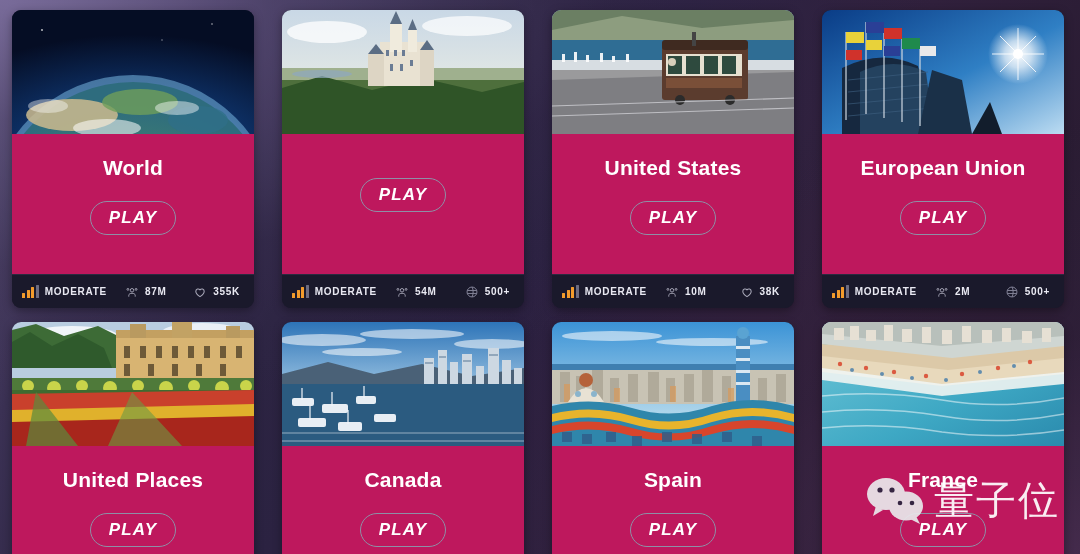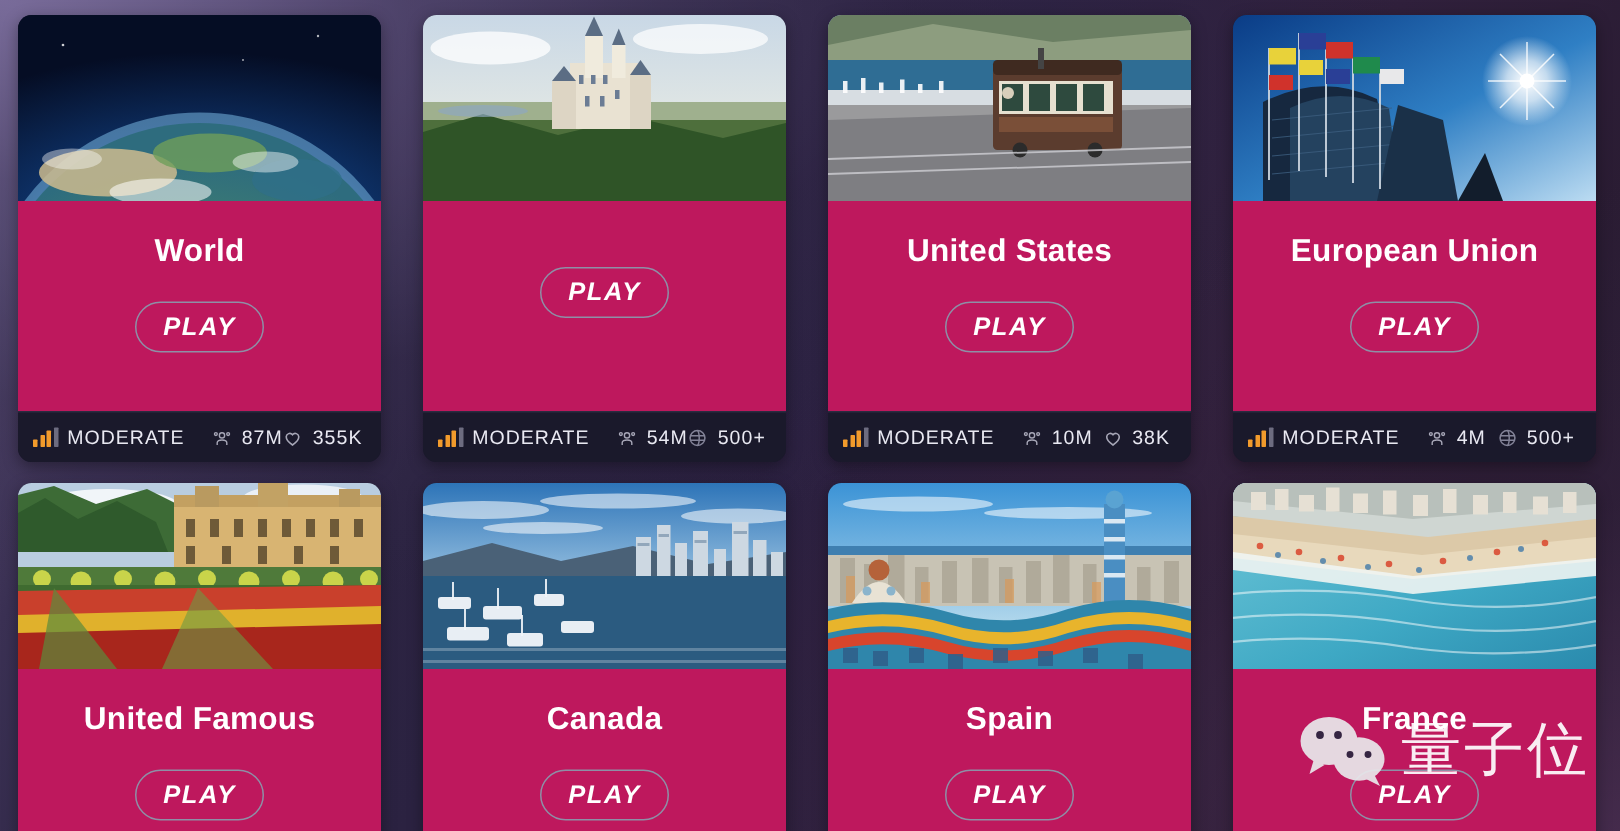--- a/index.html
+++ b/index.html
@@ -80,21 +80,21 @@
     flex:0 0 34px;
     background:#1a192b;
     border-top:1px solid #2b2a40;
     display:flex;
     align-items:center;
     padding:0 10px;
     gap:0;
   }
   .stat { display:flex; align-items:center; gap:6px; }
   .stat .lbl {
-    font-size:13px; font-weight:normal; letter-spacing:0.7px;
+    font-size:10px; font-weight:bold; letter-spacing:0.7px;
     color:#e9e9f2; white-space:nowrap;
   }
   .stat-diff { flex:0 0 auto; }
   .stat-players { margin-left:18px; }
   .stat-likes { margin-left:auto; padding-right:4px; }
 
   .bars { display:flex; align-items:flex-end; gap:1.6px; height:13px; }
   .bars i { width:3px; display:block; border-radius:0.5px; background:#f29b2c; }
   .bars i:nth-child(1){ height:5px; }
   .bars i:nth-child(2){ height:8px; }
@@ -406,21 +406,21 @@
       </div>
       <div class="stat stat-players">
         <span class="icon">
           <svg viewBox="0 0 24 24" fill="none" stroke="#c6c6d6" stroke-width="1.6">
             <circle cx="12" cy="9" r="3"></circle>
               <path d="M6.5 20v-2.5c0-2 2.4-3.3 5.5-3.3s5.5 1.3 5.5 3.3V20"></path>
             <circle cx="5" cy="7.5" r="1.6"></circle>
               <circle cx="19" cy="7.5" r="1.6"></circle>
           </svg>
         </span>
-        <span class="lbl">4M</span>
+        <span class="lbl">2M</span>
       </div>
       <div class="stat stat-likes">
         <span class="icon">
           <svg viewBox="0 0 24 24" fill="none" stroke="#9b9bb0" stroke-width="1.7">
             <circle cx="12" cy="12" r="8.5"></circle>
               <path d="M12 3.5c2.6 2.4 2.6 14.6 0 17"></path>
               <path d="M3.8 9.5h16.4M3.8 14.5h16.4"></path>
           </svg>
         </span>
         <span class="lbl">500+</span>
@@ -472,21 +472,21 @@
         </g>
         <rect y="68" width="242" height="56" fill="#3f6b30"></rect>
         <path d="M0 72 L242 68 L242 94 L0 100 Z" fill="#c9402c"></path>
         <path d="M0 88 L242 82 L242 102 L0 110 Z" fill="#e0b12c"></path>
         <path d="M0 100 L242 94 L242 124 L0 124 Z" fill="#a8261c"></path>
         <path d="M24 70 L66 124 L14 124 Z" fill="#5b8a3c" opacity="0.7"></path>
         <path d="M120 70 L170 124 L96 124 Z" fill="#6d9a45" opacity="0.6"></path>
       </svg>
     </div>
     <div class="card-body">
-      <div class="card-title">United Famous</div>
+      <div class="card-title">United Places</div>
       <div class="play-btn">PLAY</div>
     </div>
   </div>
 
   <div class="card">
     <div class="thumb">
       <svg viewBox="0 0 242 124" preserveAspectRatio="none" style="width:100%;height:100%;display:block">
         <defs>
             <linearGradient id="v_sky" x1="0" y1="0" x2="0" y2="1">
           <stop offset="0%" stop-color="#2d74b8"></stop>

